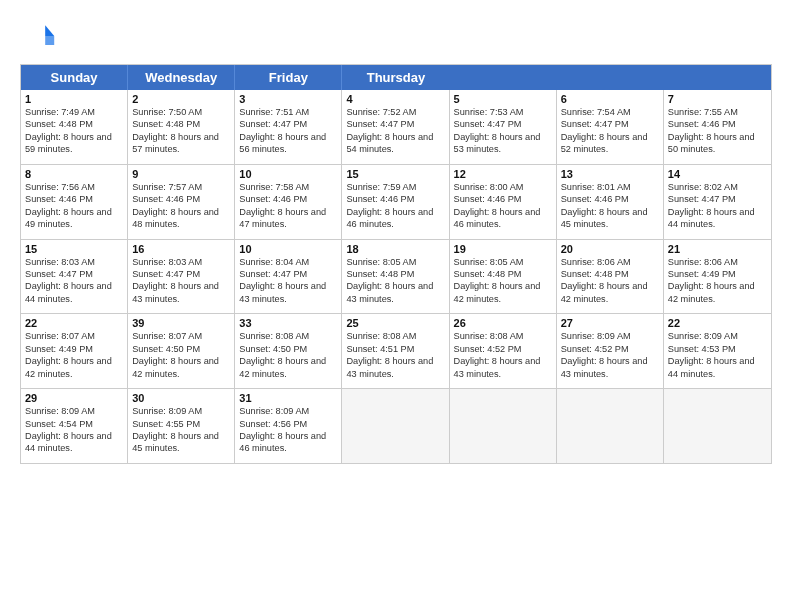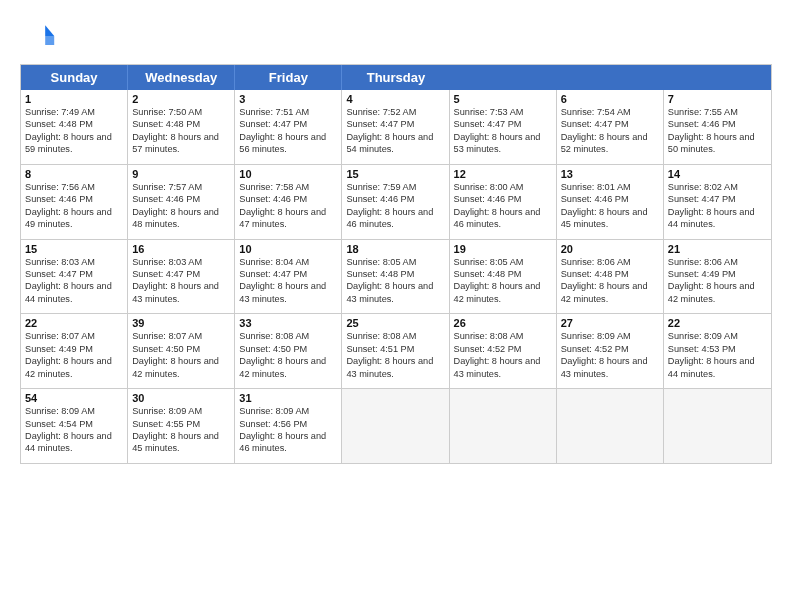--- a/index.html
+++ b/index.html
@@ -362,21 +362,21 @@
         <span class="day-num">22</span>
         <div class="cal-cell-text">
           Sunrise: 8:09 AM<br>
           Sunset: 4:53 PM<br>
           Daylight: 8 hours and 44 minutes.
         </div>
       </div>
         </div>
         <div class="cal-row">
           <div class="cal-cell">
-        <span class="day-num">54</span>
+        <span class="day-num">29</span>
         <div class="cal-cell-text">
           Sunrise: 8:09 AM<br>
           Sunset: 4:54 PM<br>
           Daylight: 8 hours and 44 minutes.
         </div>
       </div>
           <div class="cal-cell">
         <span class="day-num">30</span>
         <div class="cal-cell-text">
           Sunrise: 8:09 AM<br>

